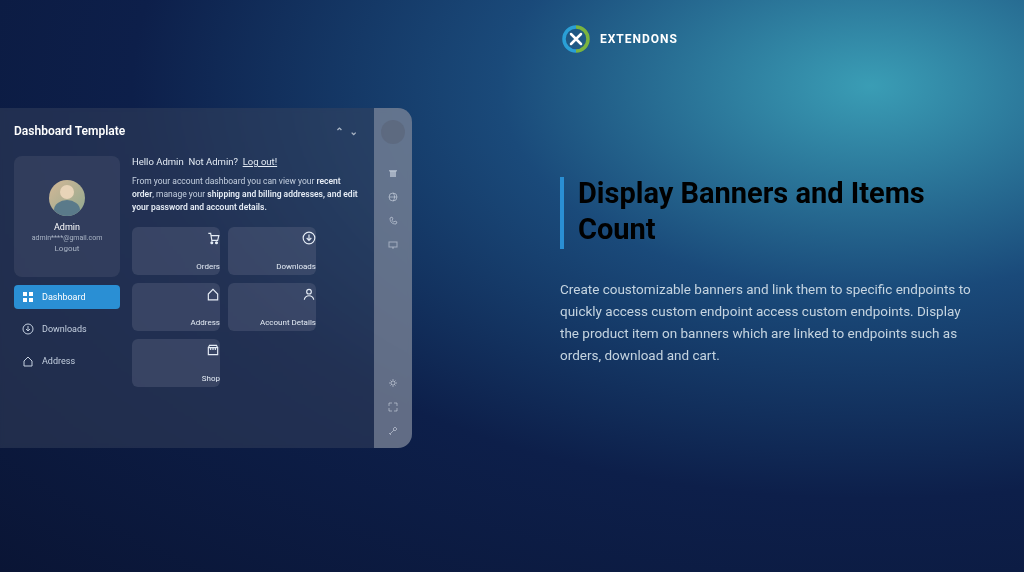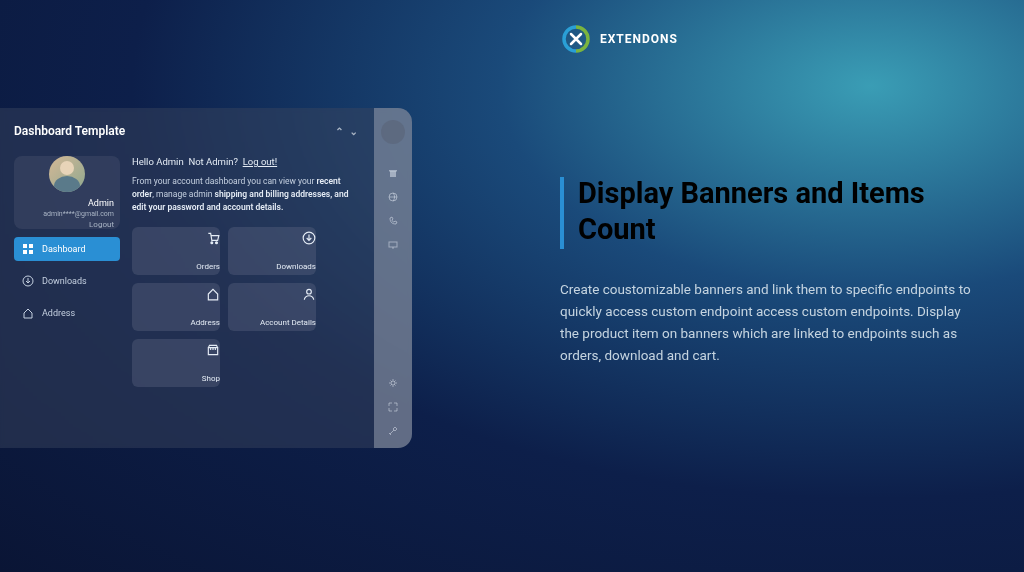--- a/index.html
+++ b/index.html
@@ -11,21 +11,21 @@
 .right-content{position:absolute;left:560px;top:175px;width:420px}
 .accent-bar{width:4px;height:72px;background:#2a8fd4;position:absolute;left:0;top:2px}
 .headline{color:#000000;font-size:29px;font-weight:700;line-height:1.25;margin-left:18px;margin-bottom:30px}
 .description{color:#c5d4e0;font-size:13.5px;line-height:1.65;margin-left:0}
 .panel{position:absolute;left:0;top:108px;width:412px;height:340px;background:rgba(60,70,95,0.45);border-radius:0 14px 14px 0;display:flex;backdrop-filter:blur(2px)}
 .panel-main{flex:1;padding:16px 10px 10px 14px;position:relative}
 .panel-header{display:flex;justify-content:space-between;align-items:center;color:#fff;font-size:12px;font-weight:600;margin-bottom:18px;padding-right:6px}
 .chevrons{display:flex;gap:6px;font-size:10px;color:#aab5c5}
 .panel-body{display:flex;gap:12px}
 .sidebar{width:106px;display:flex;flex-direction:column;gap:8px}
-.profile-card{background:rgba(80,90,115,0.35);border-radius:8px;padding:0 6px;text-align:right}
+.profile-card{background:rgba(80,90,115,0.35);border-radius:8px;padding:24px 6px;text-align:center}
 .avatar{width:36px;height:36px;border-radius:50%;background:linear-gradient(135deg,#d4b896,#8fa88f);margin:0 auto 6px;position:relative;overflow:hidden}
 .avatar::after{content:'';position:absolute;top:5px;left:50%;transform:translateX(-50%);width:14px;height:14px;border-radius:50%;background:#e8d4b8}
 .avatar::before{content:'';position:absolute;bottom:-4px;left:50%;transform:translateX(-50%);width:26px;height:20px;border-radius:50% 50% 0 0;background:#5a7a8a}
 .profile-name{color:#fff;font-size:9px;margin-bottom:2px}
 .profile-email{color:#aab5c5;font-size:7px;margin-bottom:2px}
 .profile-logout{color:#aab5c5;font-size:8px}
 .nav-item{display:flex;align-items:center;gap:8px;padding:6px 8px;color:#c5d0e0;font-size:9px;cursor:pointer;border-radius:4px}
 .nav-item.active{background:#2a8fd4;color:#fff}
 .nav-icon{width:12px;height:12px;display:flex;align-items:center;justify-content:center}
 .main-content{flex:1;color:#e5ecf5;font-size:9.5px}
@@ -109,21 +109,21 @@
         </div>
       </div>
       <div class="main-content">
         <div class="greeting">
           <span>Hello Admin</span>&nbsp;
           <span>Not Admin?</span>&nbsp;
           <span class="logout-link">Log out!</span>
         </div>
         <div class="intro-text">
           <span>From your account dashboard you can view your</span>
-          <span class="bold">recent order</span><span>, manage admin</span>
+          <span class="bold">recent order</span><span>, manage your</span>
           <span class="bold">shipping and billing addresses, and edit your password and account details.</span>
         </div>
         <div class="tiles">
           <div class="tile">
             <span class="tile-icon">
                 <svg width="14" height="14" viewBox="0 0 12 12" fill="none" stroke="currentColor" stroke-width="1">
                   <path d="M2 2h2l1 6h5l1-4H4"></path>
                   <circle cx="5" cy="10" r="0.8" fill="currentColor"></circle>
                   <circle cx="9" cy="10" r="0.8" fill="currentColor"></circle>
                 </svg>

